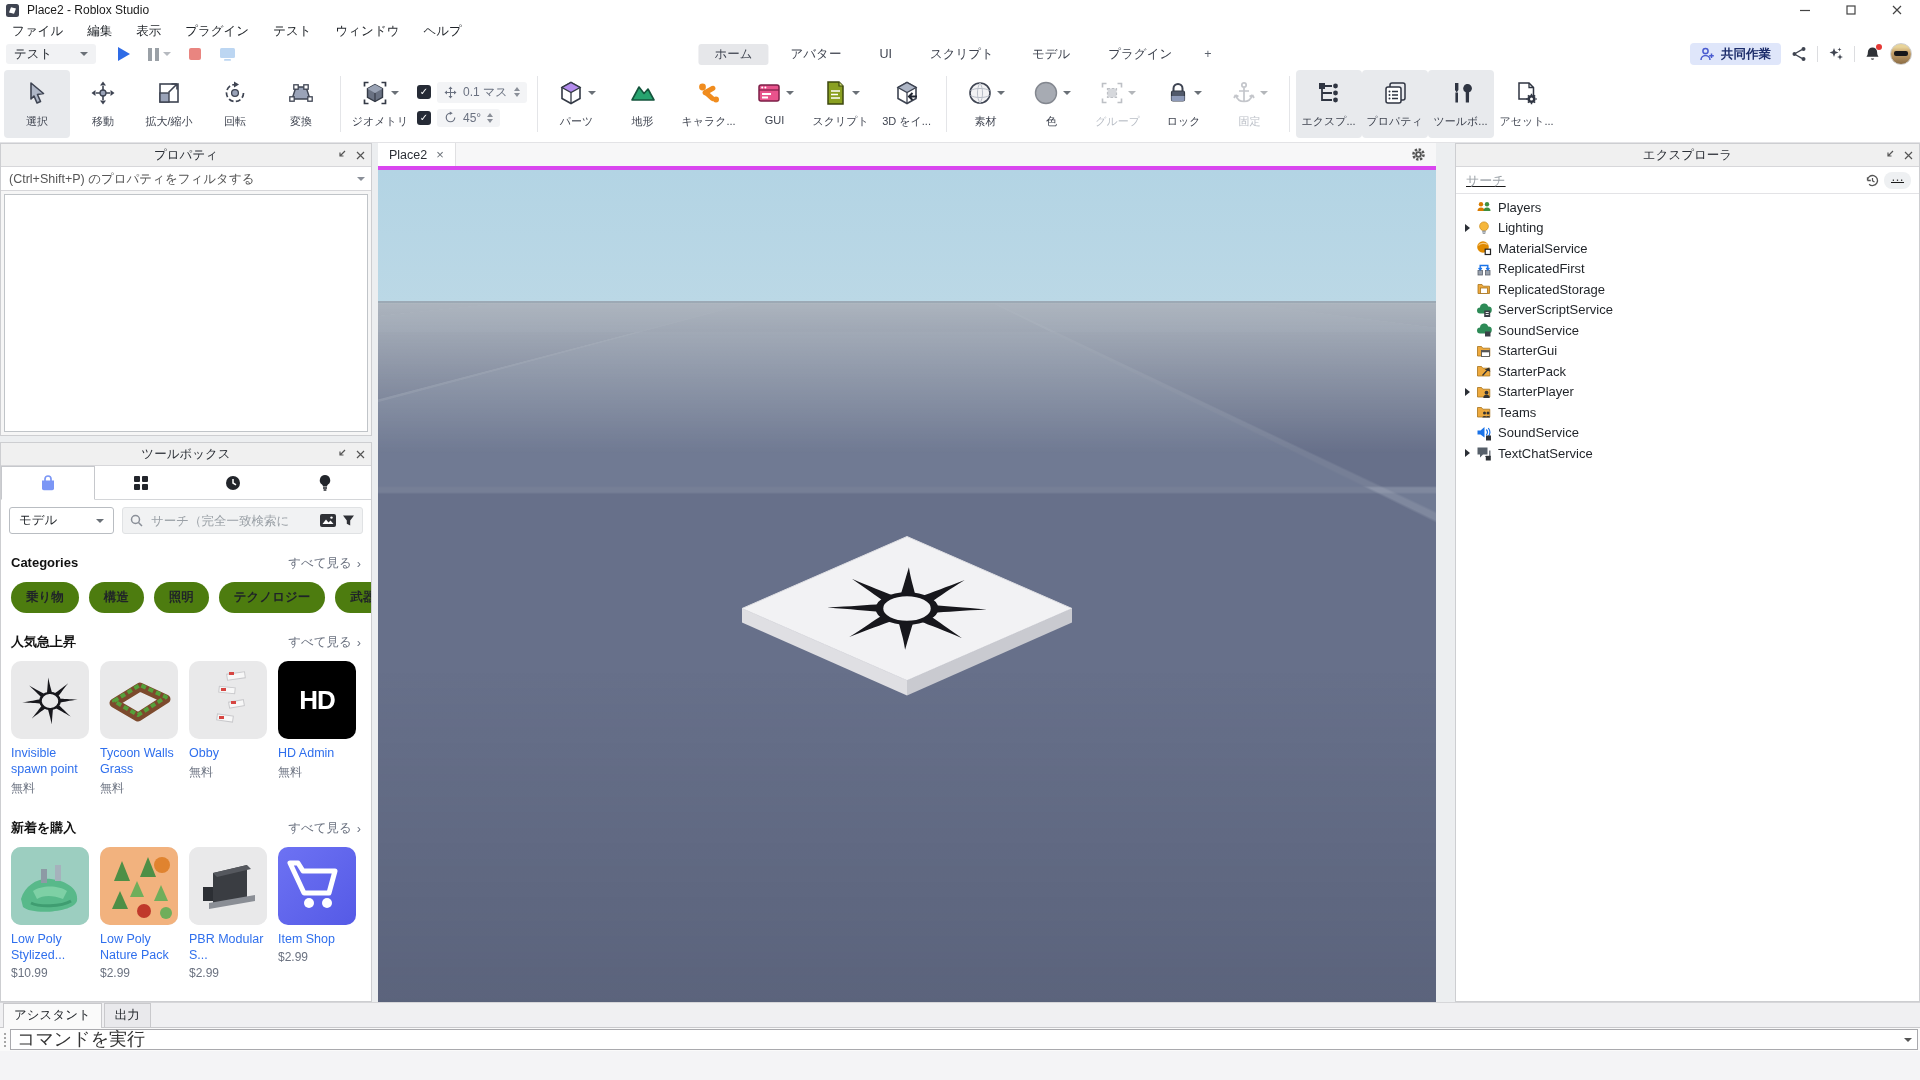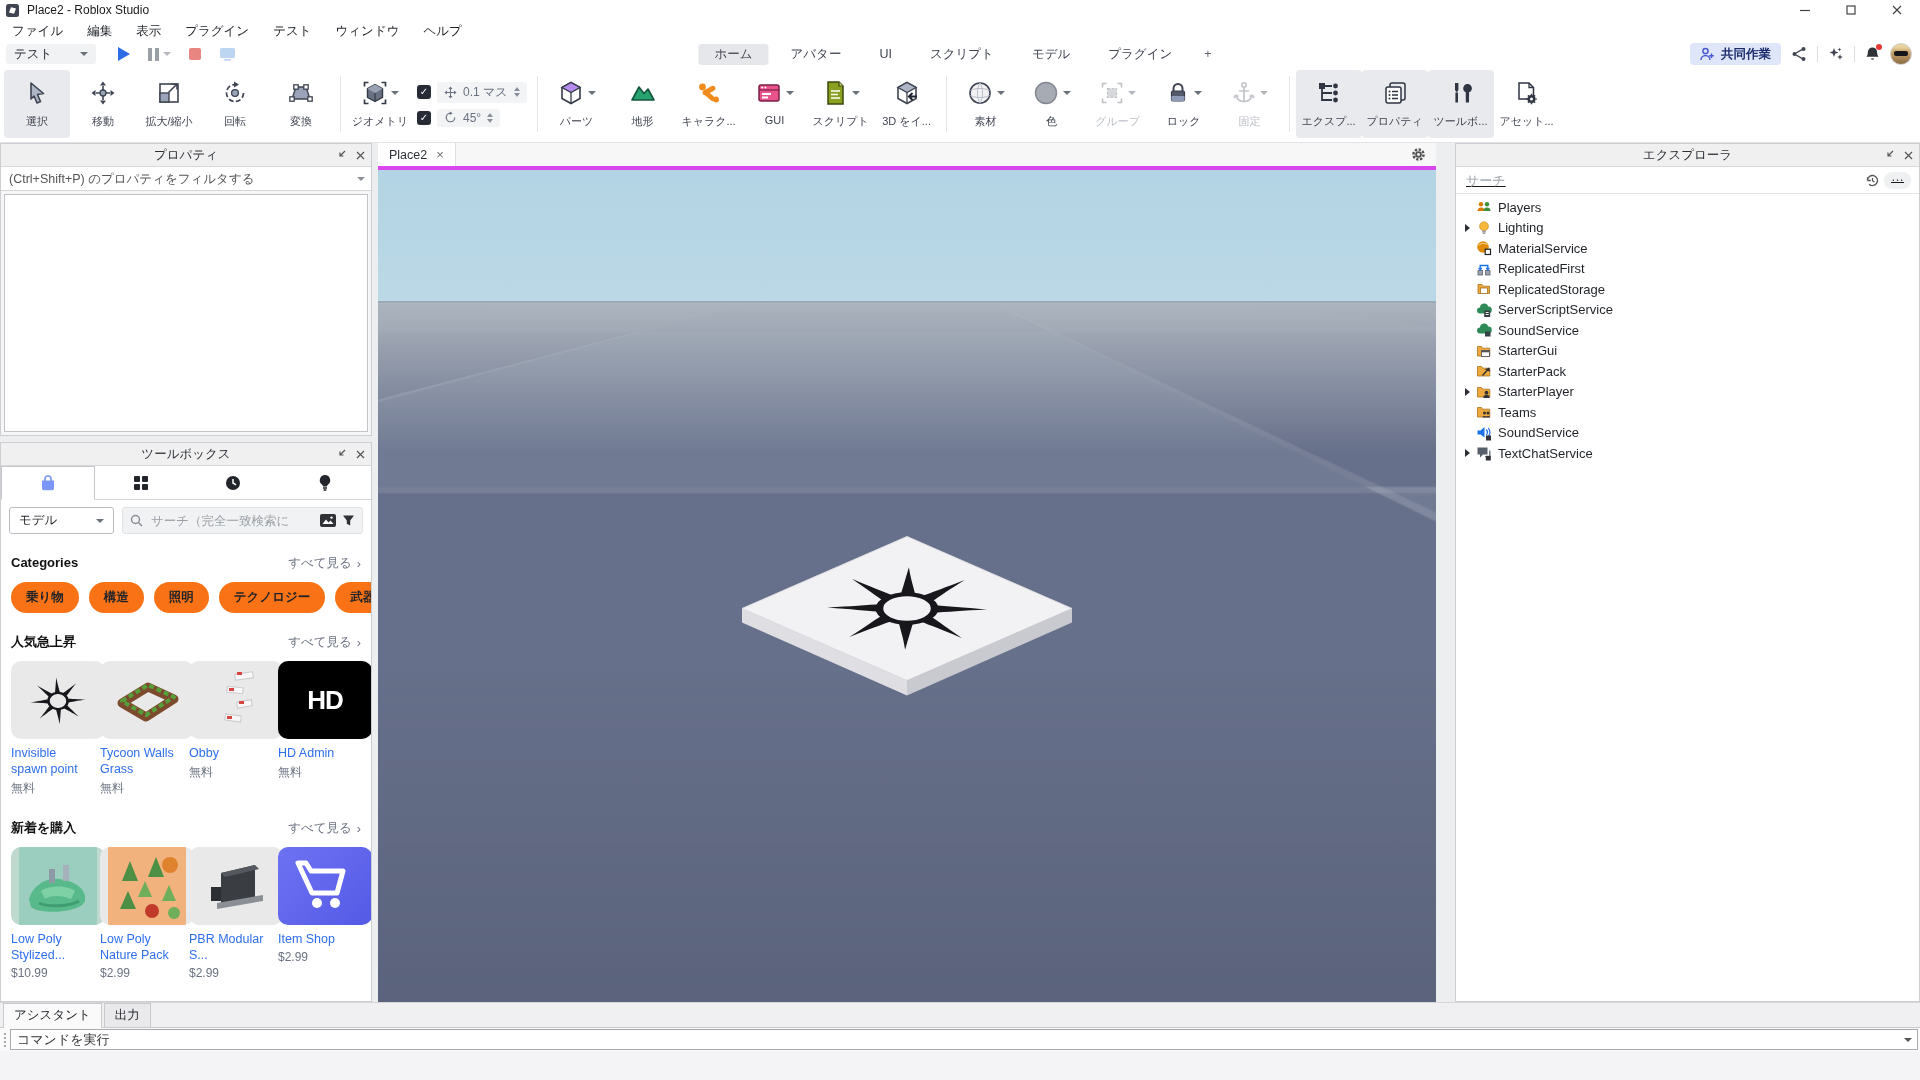--- a/index.html
+++ b/index.html
@@ -94,24 +94,24 @@
   .tbsearch{flex:1;height:25px;background:#f1f2f3;border:1px solid #e0e2e4;border-radius:3px;display:flex;
             align-items:center;gap:6px;padding:0 7px;}
   .tbsearch input{flex:1;min-width:0;border:none;outline:none;background:transparent;font-size:12.5px;color:#333;
                   font-family:"Liberation Sans","DejaVu Sans",sans-serif;}
   .tbsearch input::placeholder{color:#9aa0a6;}
   .tb-body{flex:1;background:#fff;padding:2px 10px 0;overflow:hidden;}
   .sechead{display:flex;align-items:baseline;justify-content:space-between;margin-top:12px;}
   .sechead .st{font-size:13px;font-weight:bold;color:#111;}
   .seeall{font-size:12.5px;color:#6b7280;display:flex;gap:5px;align-items:center;}
   .chips{display:flex;gap:10px;margin-top:10px;white-space:nowrap;}
-  .chip{background:#f97316;border-radius:16px;padding:7px 15px;font-size:12.5px;font-weight:bold;color:#1f2328;}
+  .chip{background:#4d7c0f;border-radius:16px;padding:7px 15px;font-size:12.5px;font-weight:bold;color:#1f2328;}
   .cards{display:flex;gap:9px;margin-top:10px;}
   .card{width:80px;}
-  .thumb{width:94px;height:78px;border-radius:10px;background:#e9e9ea;display:flex;align-items:center;justify-content:center;overflow:hidden;}
+  .thumb{width:78px;height:78px;border-radius:10px;background:#e9e9ea;display:flex;align-items:center;justify-content:center;overflow:hidden;}
   .thumb.hd{background:#000;color:#fff;font-weight:bold;font-size:26px;letter-spacing:-1px;}
   .thumb.shop{background:linear-gradient(135deg,#6d72f3,#555ae6);}
   .cname{margin-top:6px;font-size:12.5px;line-height:1.28;color:#2f6fed;max-height:34px;overflow:hidden;}
   .cprice{margin-top:3px;font-size:12px;color:#6b7280;}
 
   
   .doctabs{height:23px;background:#f7f7f8;border-bottom:4px solid #d946ef;display:flex;align-items:center;}
   .doctab{height:100%;box-sizing:border-box;background:#fff;border-right:1px solid #e0e0e2;display:flex;
           align-items:center;gap:9px;padding:0 11px;font-size:12.5px;color:#2b2f36;}
   .doctab .x{color:#6a7077;font-size:13px;}
@@ -148,21 +148,21 @@
 
   
   .bottom{height:77px;background:#f0f0f2;border-top:1px solid #d6d6d9;display:flex;flex-direction:column;}
   .btabs{height:24px;display:flex;align-items:flex-end;padding-left:3px;border-bottom:1px solid #c9c9cc;}
   .btab{padding:3px 10px;font-size:12.5px;color:#1f2328;border:1px solid #c9c9cc;border-bottom:none;background:#e9e9ec;margin-right:2px;font-family:Liberation Mono, monospace;}
   .btab.active{background:#fafafa;position:relative;top:1px;padding-bottom:4px;}
   .cmdrow{height:23px;display:flex;align-items:center;background:#fafafa;}
   .grip{width:10px;display:flex;flex-direction:column;gap:2px;align-items:center;}
   .grip i{width:2px;height:2px;background:#8a8a8a;border-radius:50%;display:block;}
   .cmdbox{flex:1;height:19px;margin-right:2px;background:#fff;border:1px solid #a9a9ad;display:flex;align-items:center;}
-  .cmdbox input{flex:1;border:none;outline:none;font-size:13px;color:#222;padding:0 6px;background:transparent;
+  .cmdbox input{flex:1;border:none;outline:none;font-size:18px;color:#222;padding:0 6px;background:transparent;
                 font-family:"Liberation Sans","DejaVu Sans",sans-serif;}
   .cmdbox input::placeholder{color:#333;}
   .bfill{flex:1;background:#f4f4f6;}
 </style>
 </head>
 <body>
 
 <svg width="0" height="0" style="position:absolute">
   <defs>
     <g id="spawnstar" fill="#17171c">

